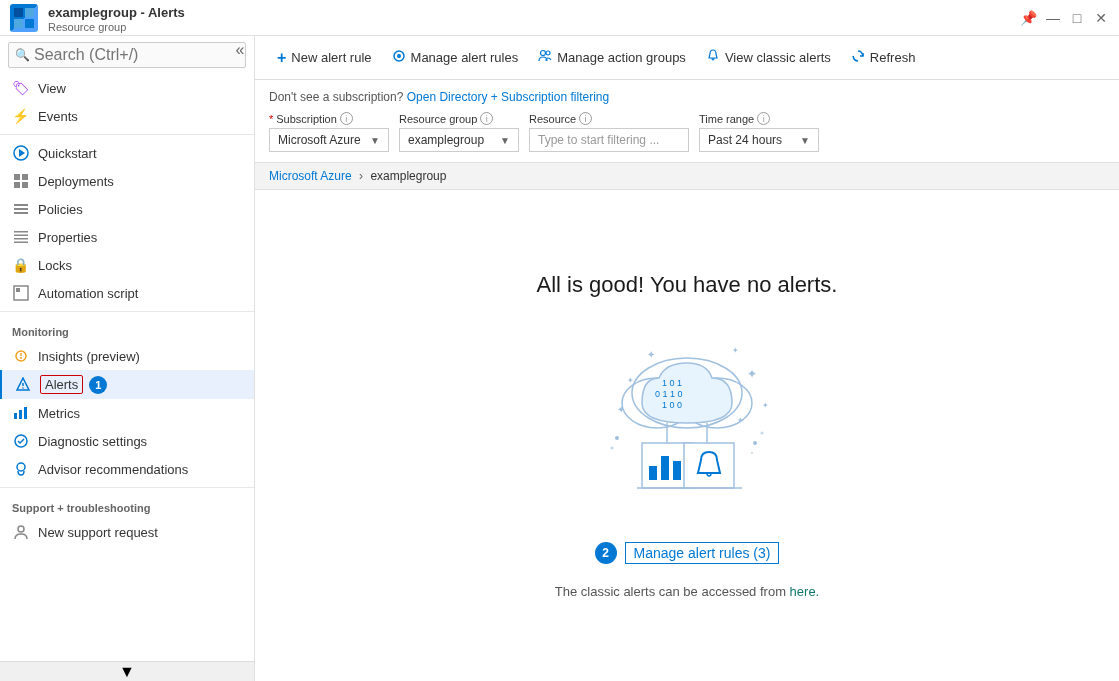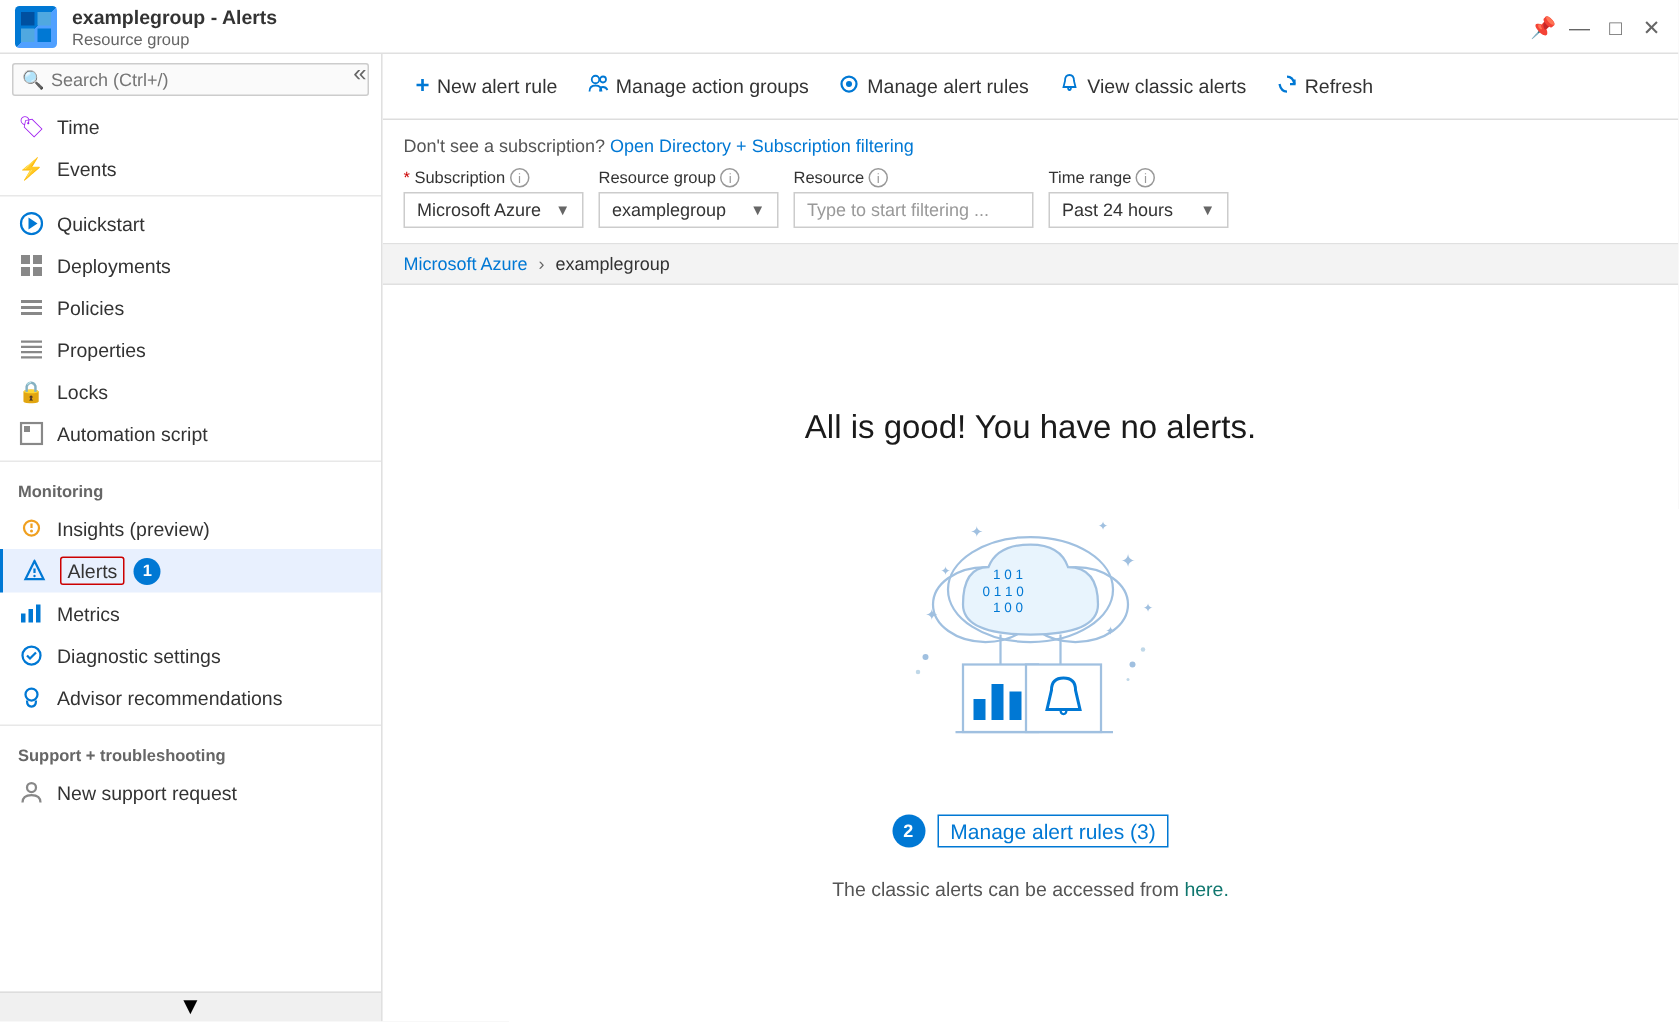--- a/index.html
+++ b/index.html
@@ -50,21 +50,21 @@
     .sidebar-search {
       margin: 6px 8px;
       display: flex;
       align-items: center;
       border: 1px solid #ccc;
       padding: 3px 6px;
       border-radius: 2px;
       background: #fafafa;
     }
     .sidebar-search input {
-      border: none; background: transparent; outline: none; font-size: 12px; color: #1d4ed8; width: 100%;
+      border: none; background: transparent; outline: none; font-size: 16px; color: #1d4ed8; width: 100%;
     }
     .sidebar-search-icon { color: #999; font-size: 12px; margin-right: 4px; }
 
     .sidebar-content { overflow-y: auto; flex: 1; }
     .sidebar-item {
       display: flex; align-items: center;
       padding: 5px 12px;
       font-size: 13px; color: #333;
       cursor: pointer;
     }
@@ -225,21 +225,21 @@
   <div class="sidebar">
     <div class="sidebar-collapse">«</div>
     <div class="sidebar-search">
       <span class="sidebar-search-icon">🔍</span>
       <input type="text" placeholder="Search (Ctrl+/)" style="">
     </div>
     <div class="sidebar-content">
 
       <div class="sidebar-item">
         <span class="item-icon" style="color:#a020f0">🏷</span>
-        <span>Time</span>
+        <span>View</span>
       </div>
       <div class="sidebar-item">
         <span class="item-icon" style="color:#f0a020">⚡</span>
         <span>Events</span>
       </div>
 
       <hr class="sidebar-divider">
 
       <div class="sidebar-item">
         <span class="item-icon" style="color:#0078d4">
@@ -371,36 +371,36 @@
   <div class="content-area">
 
     <div class="toolbar">
       <button class="toolbar-btn">
         <span class="btn-icon" style="color:#0078d4;font-size:16px;font-weight:bold;">+</span>
         <span>New alert rule</span>
       </button>
       <button class="toolbar-btn">
         <span class="btn-icon">
           <svg width="14" height="14" viewBox="0 0 14 14">
+              <circle cx="7" cy="7" r="5" fill="none" stroke="#0078d4" stroke-width="1.5"></circle>
+              <circle cx="7" cy="7" r="2" fill="#0078d4"></circle>
+            </svg>
+        </span>
+        <span>Manage alert rules</span>
+      </button>
+      <button class="toolbar-btn">
+        <span class="btn-icon">
+          <svg width="14" height="14" viewBox="0 0 14 14">
               <circle cx="5" cy="4" r="2.5" fill="none" stroke="#0078d4" stroke-width="1.2"></circle>
               <path d="M1 12 Q1 8 5 8 Q9 8 9 12" fill="none" stroke="#0078d4" stroke-width="1.2"></path>
               <circle cx="10" cy="4" r="2" fill="none" stroke="#0078d4" stroke-width="1.2"></circle>
               <path d="M8 12 Q8 9 10 9 Q12 9 13 11" fill="none" stroke="#0078d4" stroke-width="1.2"></path>
             </svg>
         </span>
         <span>Manage action groups</span>
-      </button>
-      <button class="toolbar-btn">
-        <span class="btn-icon">
-          <svg width="14" height="14" viewBox="0 0 14 14">
-              <circle cx="7" cy="7" r="5" fill="none" stroke="#0078d4" stroke-width="1.5"></circle>
-              <circle cx="7" cy="7" r="2" fill="#0078d4"></circle>
-            </svg>
-        </span>
-        <span>Manage alert rules</span>
       </button>
       <button class="toolbar-btn">
         <span class="btn-icon">
           <svg width="14" height="14" viewBox="0 0 14 14">
               <path d="M7 1 Q10 1 10 5 L11 9 L3 9 L4 5 Q4 1 7 1Z" fill="none" stroke="#0078d4" stroke-width="1.2"></path>
               <path d="M6 9 Q6 11 7 11 Q8 11 8 9" fill="none" stroke="#0078d4" stroke-width="1.2"></path>
             </svg>
         </span>
         <span>View classic alerts</span>
       </button>

